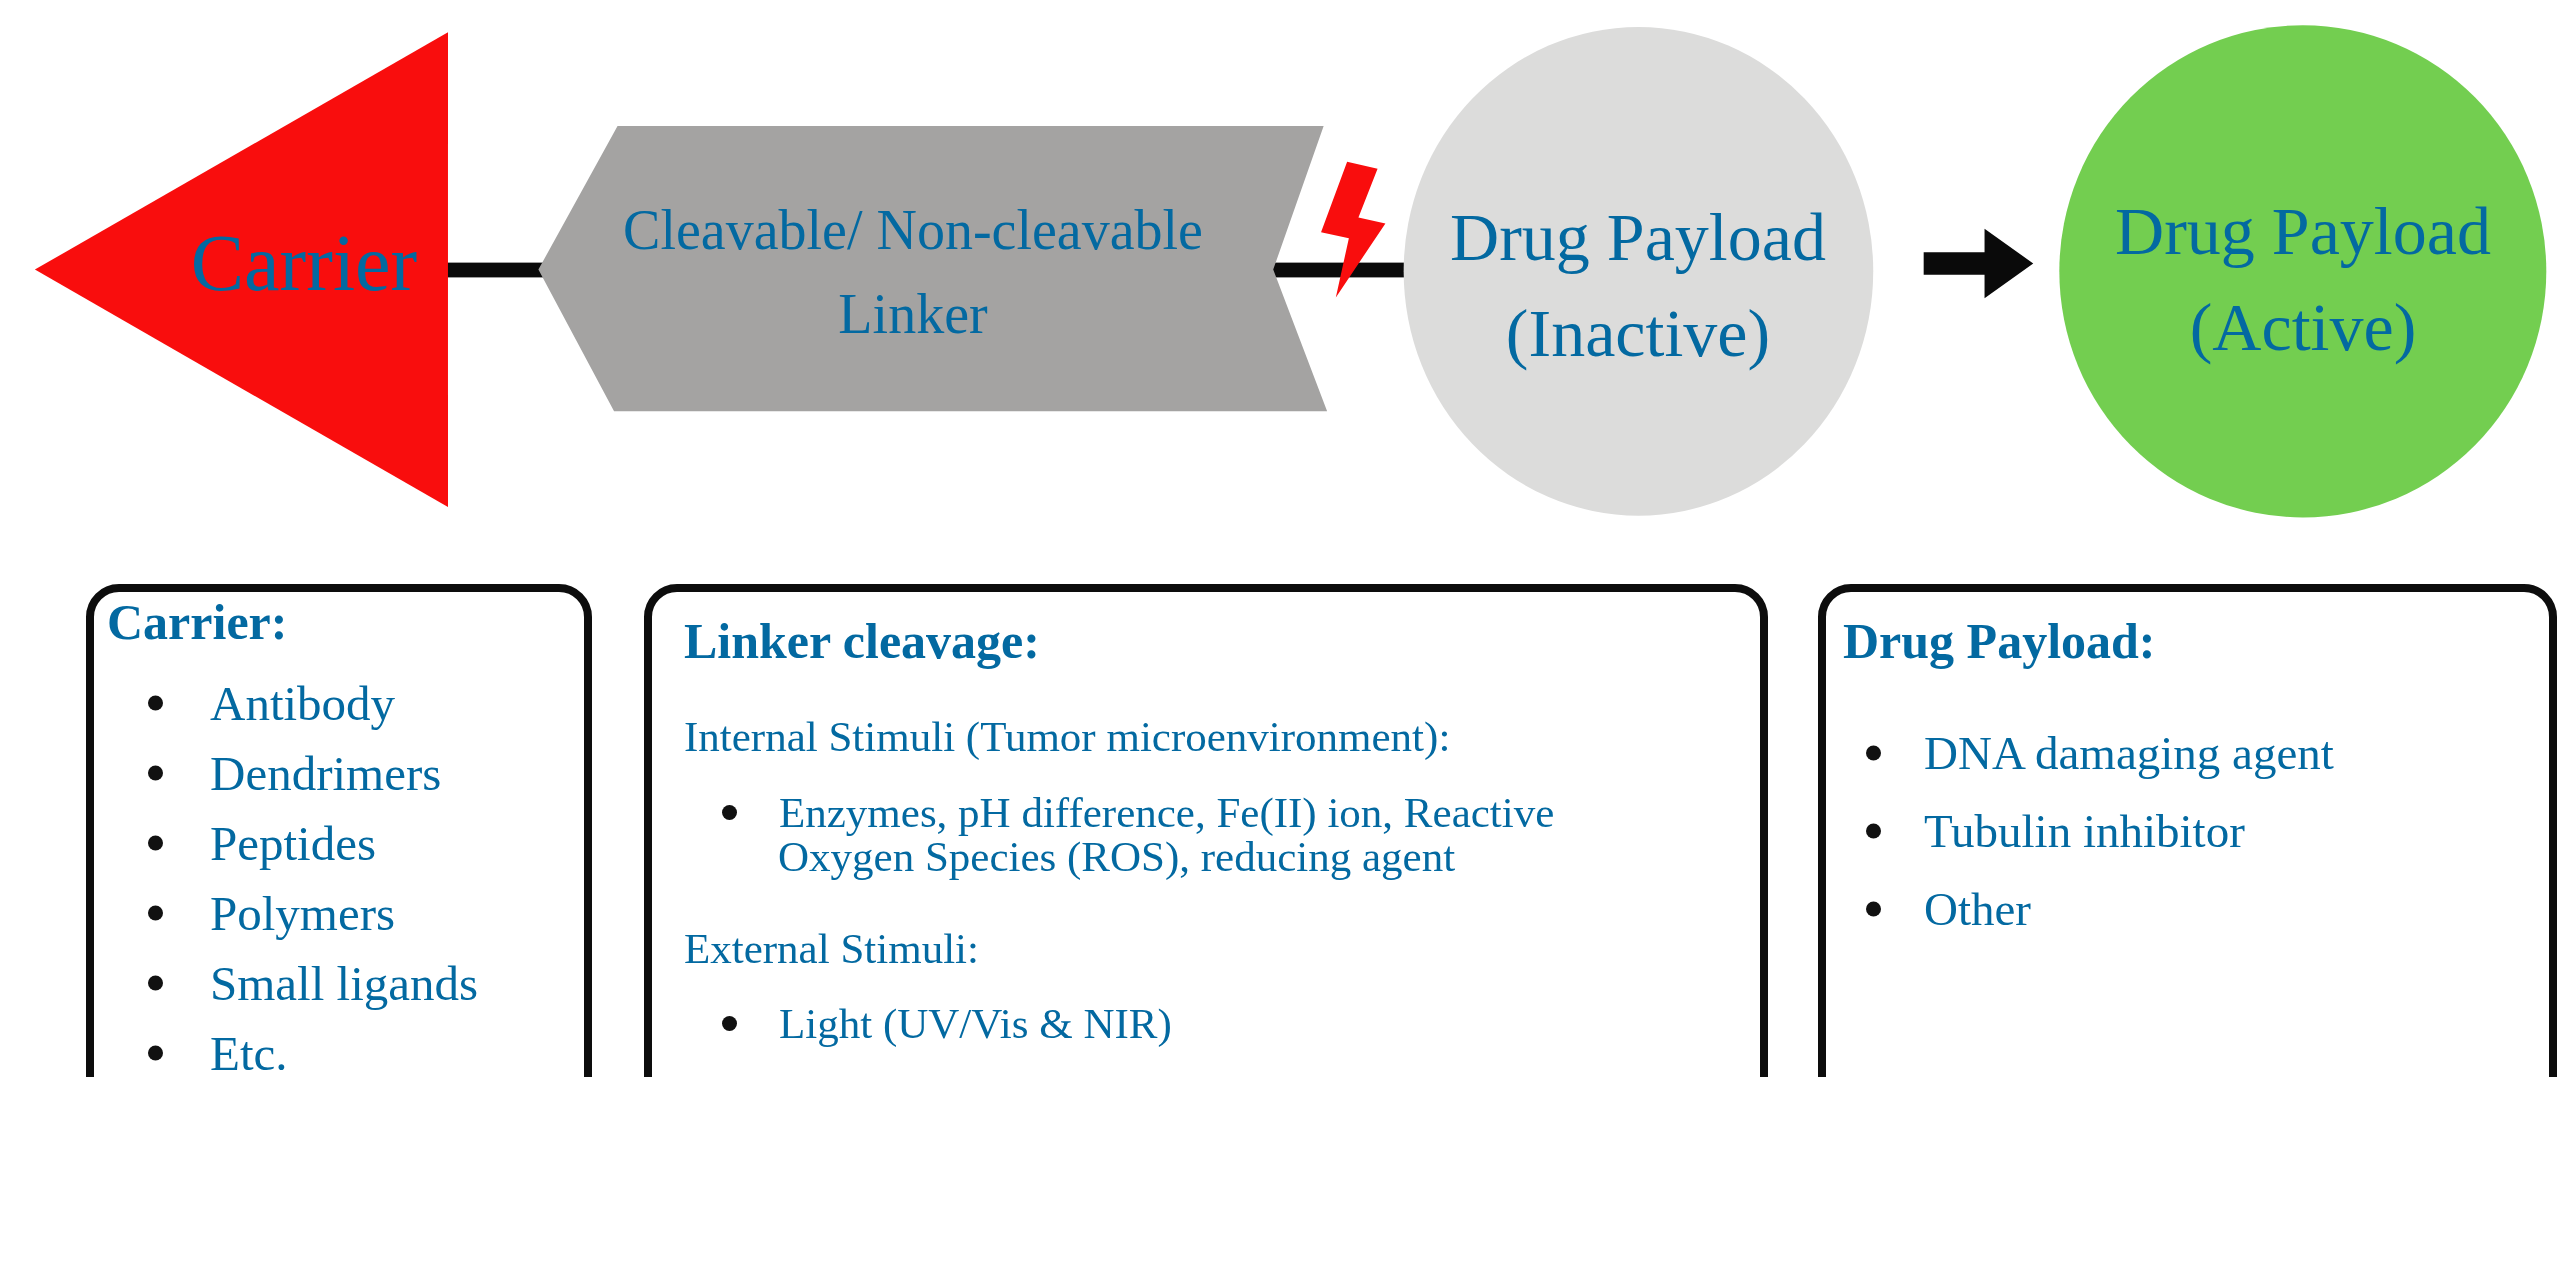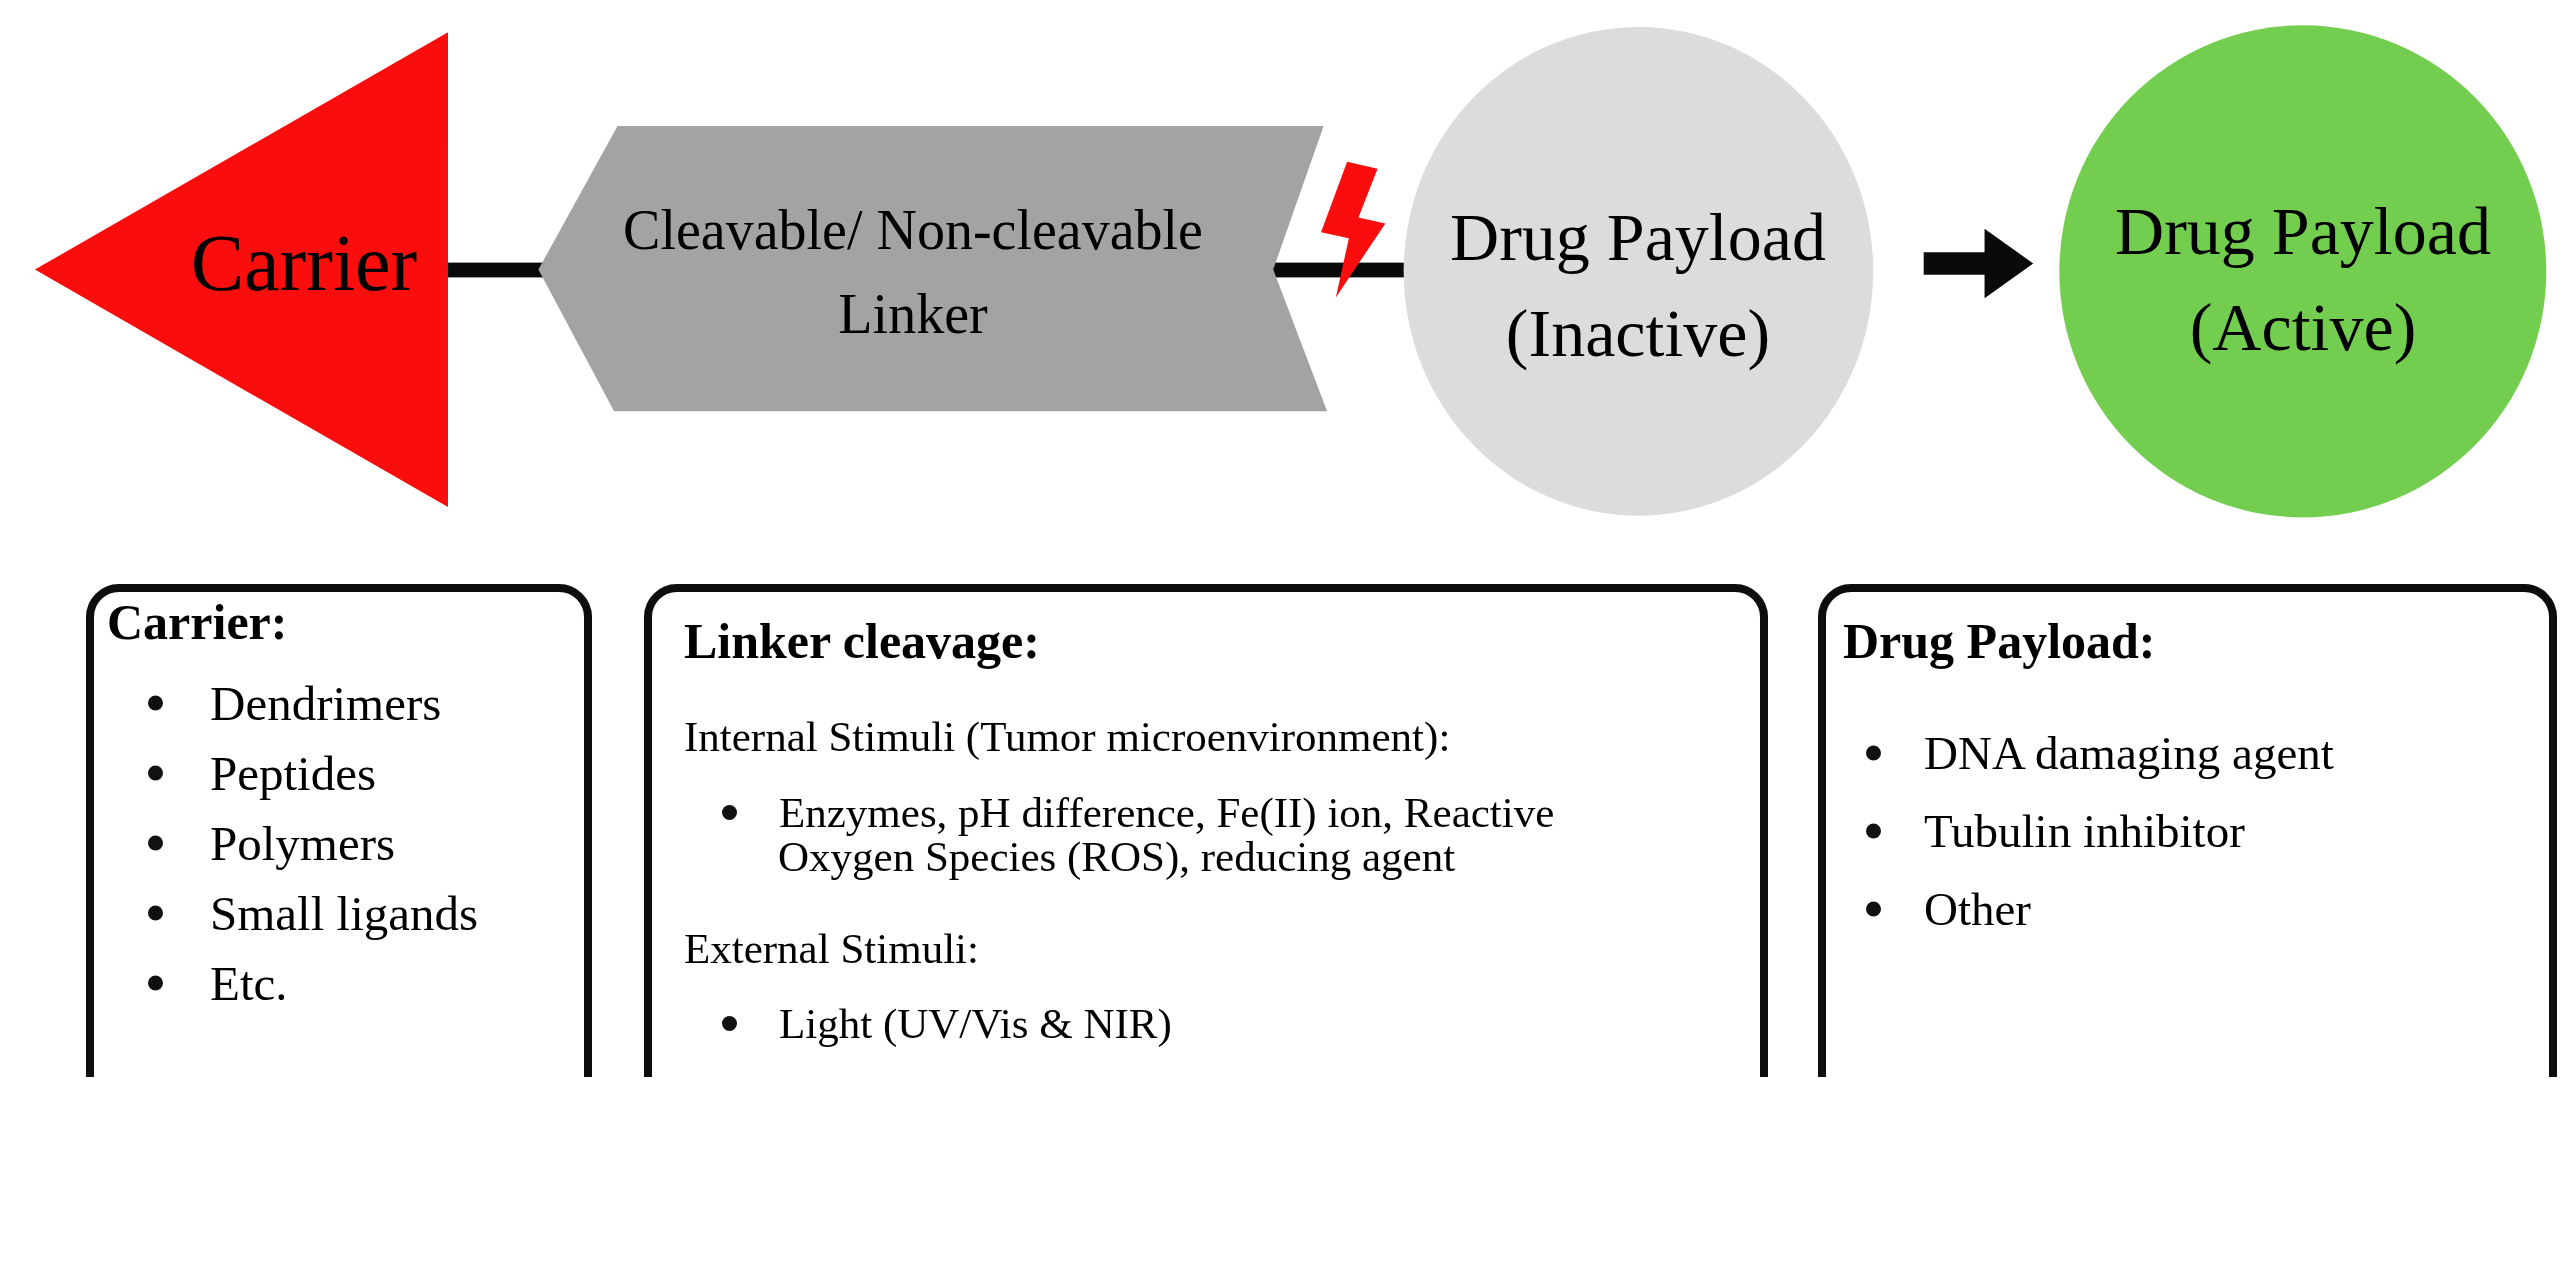--- a/index.html
+++ b/index.html
@@ -1,18 +1,18 @@
 <!DOCTYPE html>
 <html style="font-size:14px"><head>
 <meta charset="utf-8">
 <style>
   html,body{margin:0;padding:0;background:#ffffff;}
   .canvas{
     position:relative;width:2576px;height:1077px;background:#ffffff;overflow:hidden;
-    font-family:"Liberation Serif","DejaVu Serif",serif;color:#000000;
+    font-family:"Liberation Serif","DejaVu Serif",serif;color:#0369a1;
   }
   .canvas svg{position:absolute;left:0;top:0;}
   .lbl{position:absolute;white-space:nowrap;transform:translate(-50%,-50%);text-align:center;}
   .lbl-left{position:absolute;white-space:nowrap;transform:translate(0,-50%);}
   .f-carrier{font-size:80px;}
   .f-banner{font-size:56px;}
   .f-circle{font-size:68px;}
   .f-h{font-size:50px;font-weight:bold;}
   .f-b1{font-size:49px;}
   .f-b2{font-size:43px;}
@@ -65,20 +65,21 @@
 
   <div class="lbl f-circle" style="left:2303px;top:231px;">Drug Payload</div>
   <div class="lbl f-circle" style="left:2303px;top:327px;">(Active)</div>
 
   <div class="infobox" style="left:86px;top:584px;width:506px;height:642px;"></div>
   <div class="infobox" style="left:644px;top:584px;width:1124px;height:642px;"></div>
   <div class="infobox" style="left:1818px;top:584px;width:739px;height:642px;"></div>
 
   <div class="lbl-left f-h" style="left:107px;top:622px;">Carrier:</div>
   <ul class="blist b1 f-b1" style="left:148px;top:668px;">
+    <li>Antibody</li>
     <li>Dendrimers</li>
     <li>Peptides</li>
     <li>Polymers</li>
     <li>Small ligands</li>
     <li>Etc.</li>
   </ul>
 
   <div class="lbl-left f-h" style="left:684px;top:641px;">Linker cleavage:</div>
   <div class="b2line f-b2" style="left:684px;top:736px;">Internal Stimuli (Tumor microenvironment):</div>
   <div class="b2bullet f-b2" style="left:722px;top:812px;">Enzymes, pH difference, Fe(II) ion, Reactive</div>

